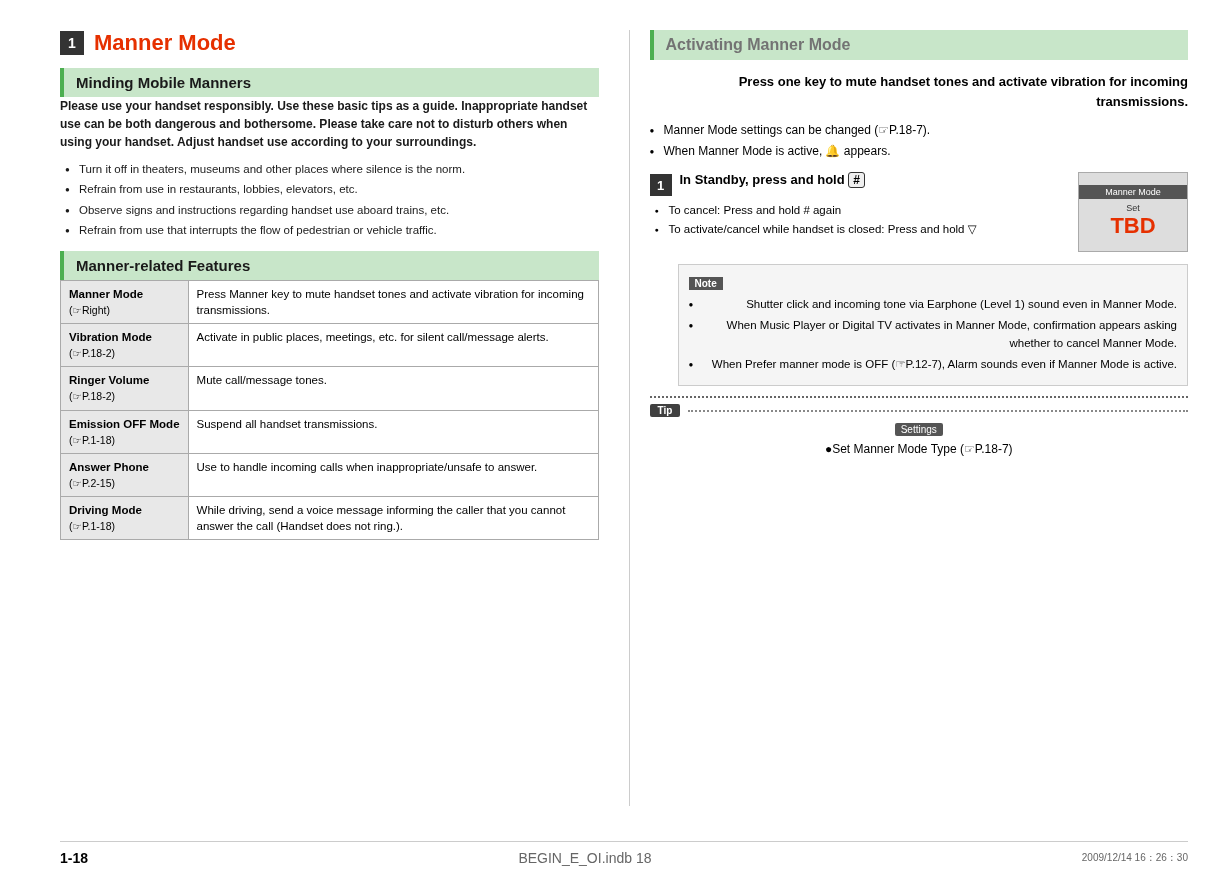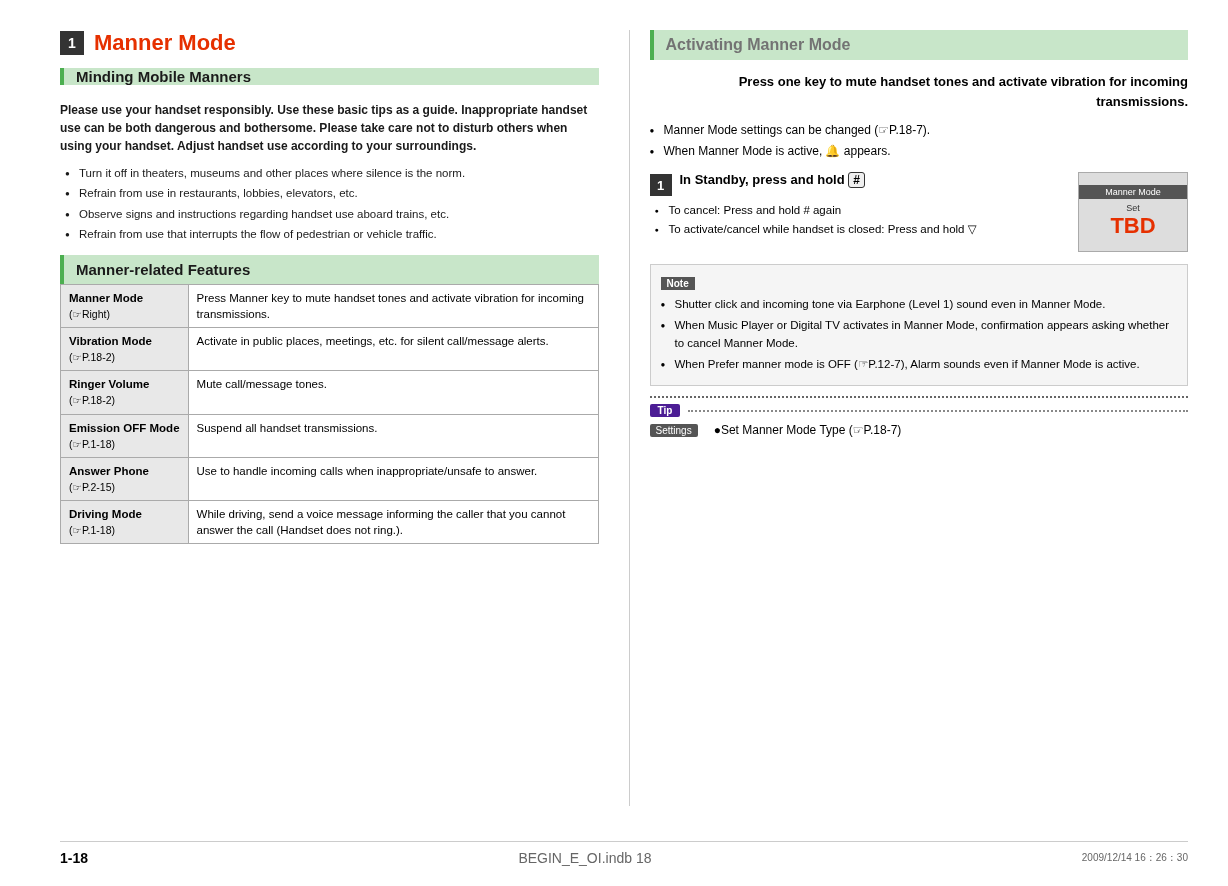--- a/index.html
+++ b/index.html
@@ -55,22 +55,22 @@
     }
     .section-title h1 {
       font-size: 22px;
       font-weight: bold;
       color: #e63000;
     }
     
     .subsection-header {
       background: #c8e6c9;
       border-left: 4px solid #4caf50;
-      padding: 0 12px;
-      margin-bottom: 16px;
+      padding: 6px 12px;
+      margin-bottom: 0;
     }
     .subsection-header h2 {
       font-size: 15px;
       font-weight: bold;
       color: #1a1a1a;
     }
     
     .body-text {
       font-size: 12px;
       line-height: 1.5;
@@ -256,70 +256,73 @@
       font-size: 9px;
       color: #333;
     }
     
     .note-box {
       background: #f5f5f5;
       border: 1px solid #ccc;
       padding: 8px 10px;
       margin-top: 10px;
       margin-bottom: 10px;
+      margin-left: 28px;
     }
     .note-label {
       background: #555;
       color: #fff;
       font-size: 10px;
       font-weight: bold;
       padding: 1px 6px;
       display: inline-block;
       margin-bottom: 6px;
     }
     .note-list {
       list-style: none;
     }
     .note-list li {
       font-size: 11.5px;
       line-height: 1.5;
       padding-left: 14px;
       position: relative;
       margin-bottom: 4px;
+      text-align: right;
     }
     .note-list li::before {
       content: "●";
       position: absolute;
       left: 0;
       font-size: 8px;
       top: 3px;
     }
     
     .tip-row {
       display: flex;
       align-items: center;
       gap: 8px;
       margin-top: 8px;
       border-top: 2px dotted #666;
       padding-top: 6px;
     }
     .tip-label {
-      background: #4c1d95;
+      background: #404040;
       color: #fff;
       font-size: 10px;
       font-weight: bold;
       padding: 1px 8px;
       border-radius: 2px;
       flex-shrink: 0;
     }
     .settings-row {
       display: flex;
       align-items: center;
-      gap: 16px;
+      gap: 6px;
       margin-top: 6px;
+      flex-direction: column;
     }
     .settings-label {
       background: #555;
       color: #fff;
       font-size: 10px;
       padding: 1px 6px;
       border-radius: 2px;
       flex-shrink: 0;
     }
     .settings-text {

